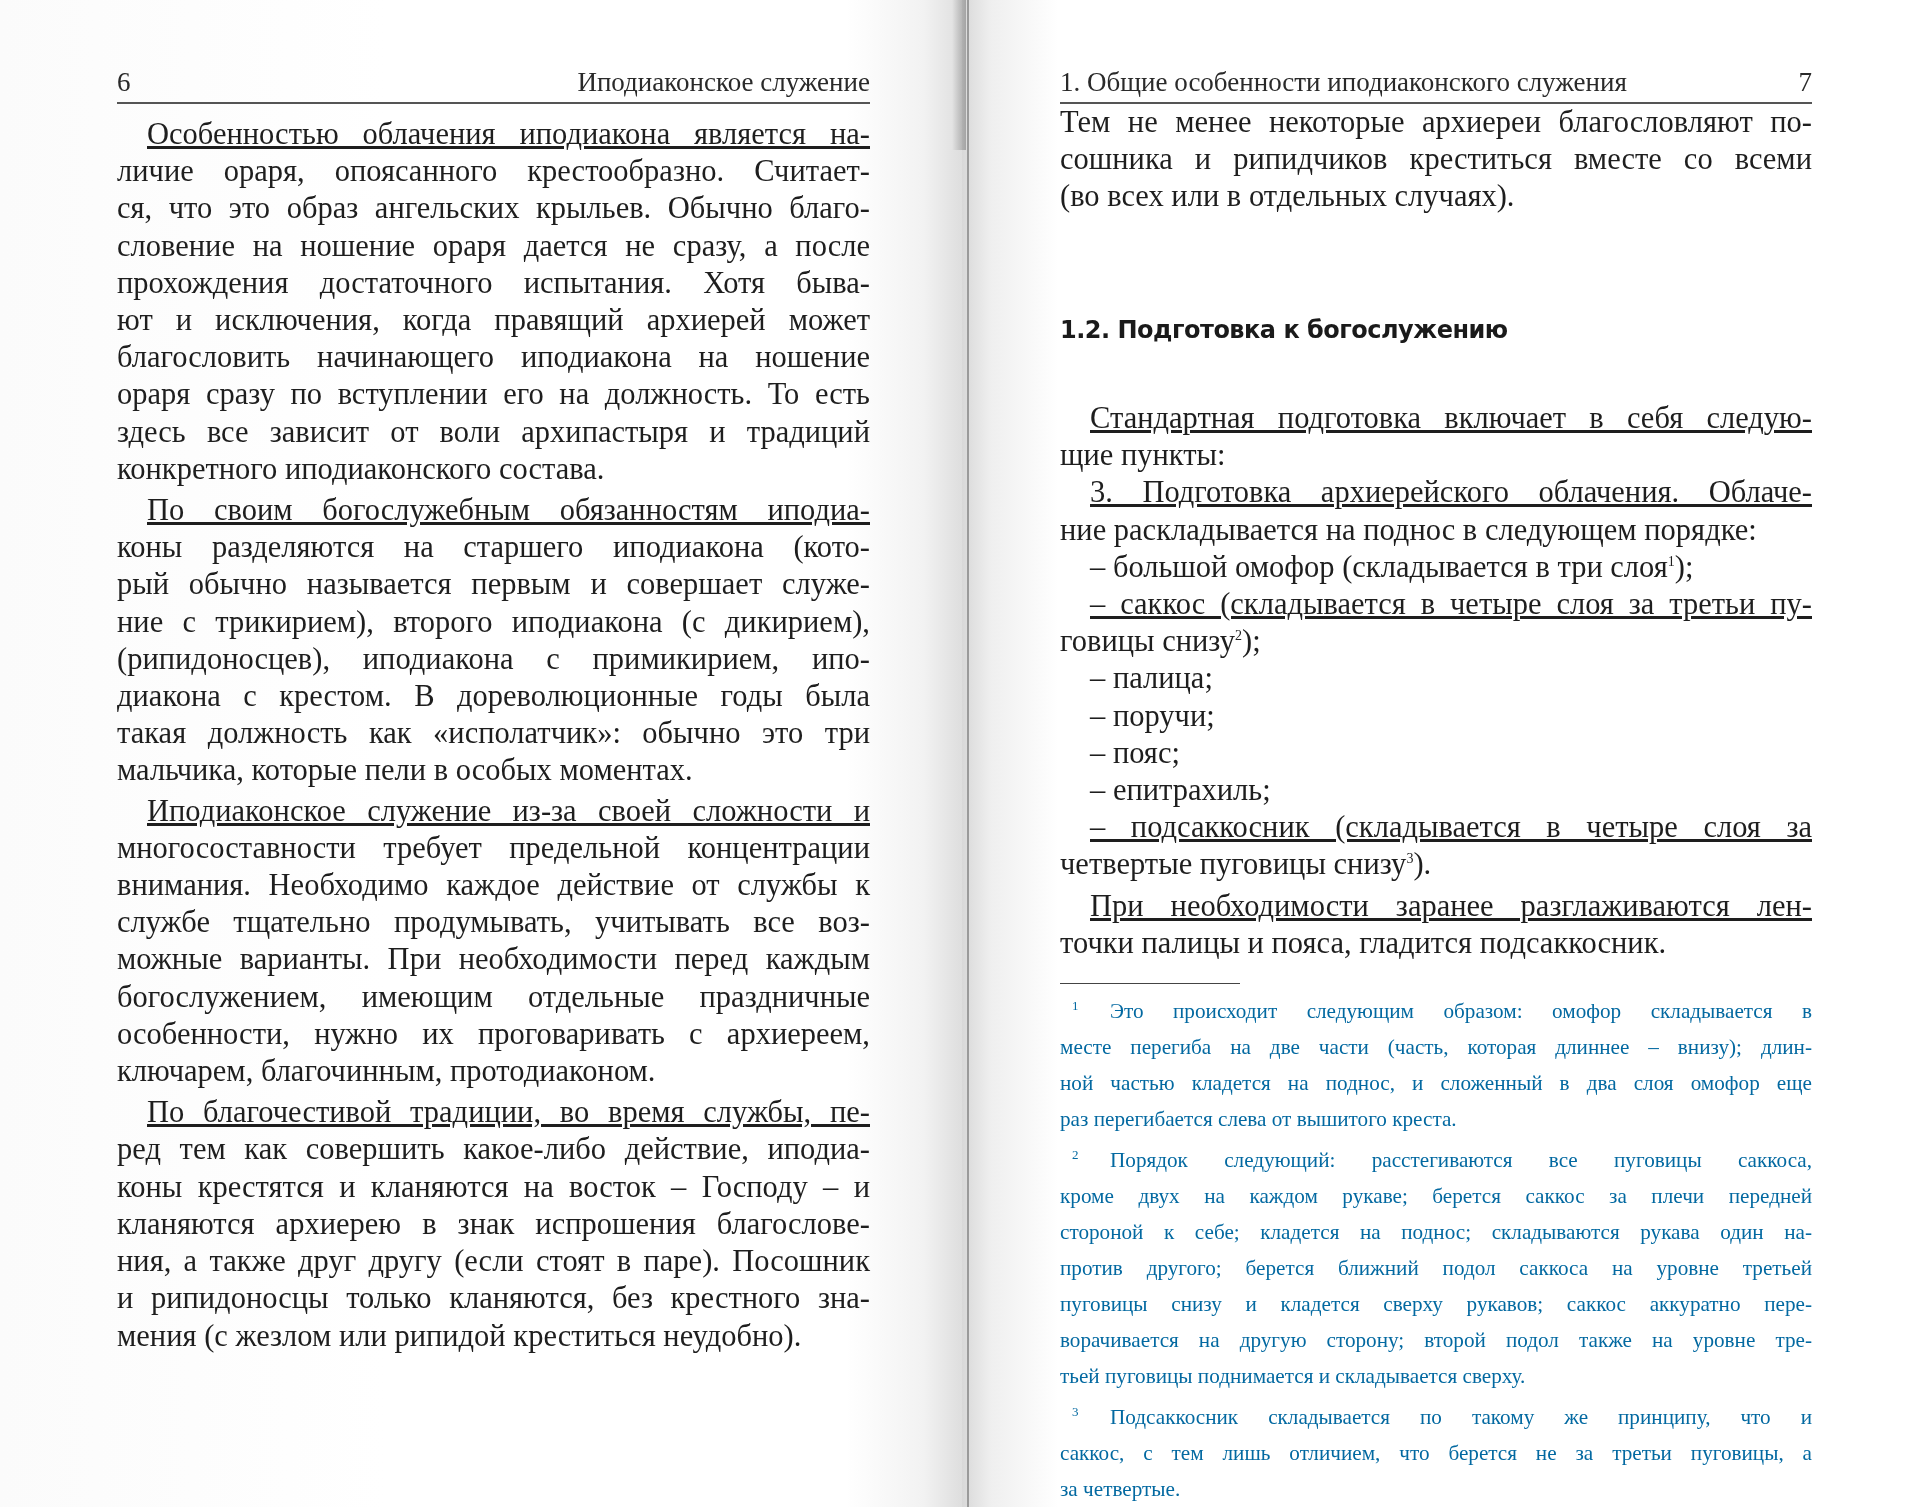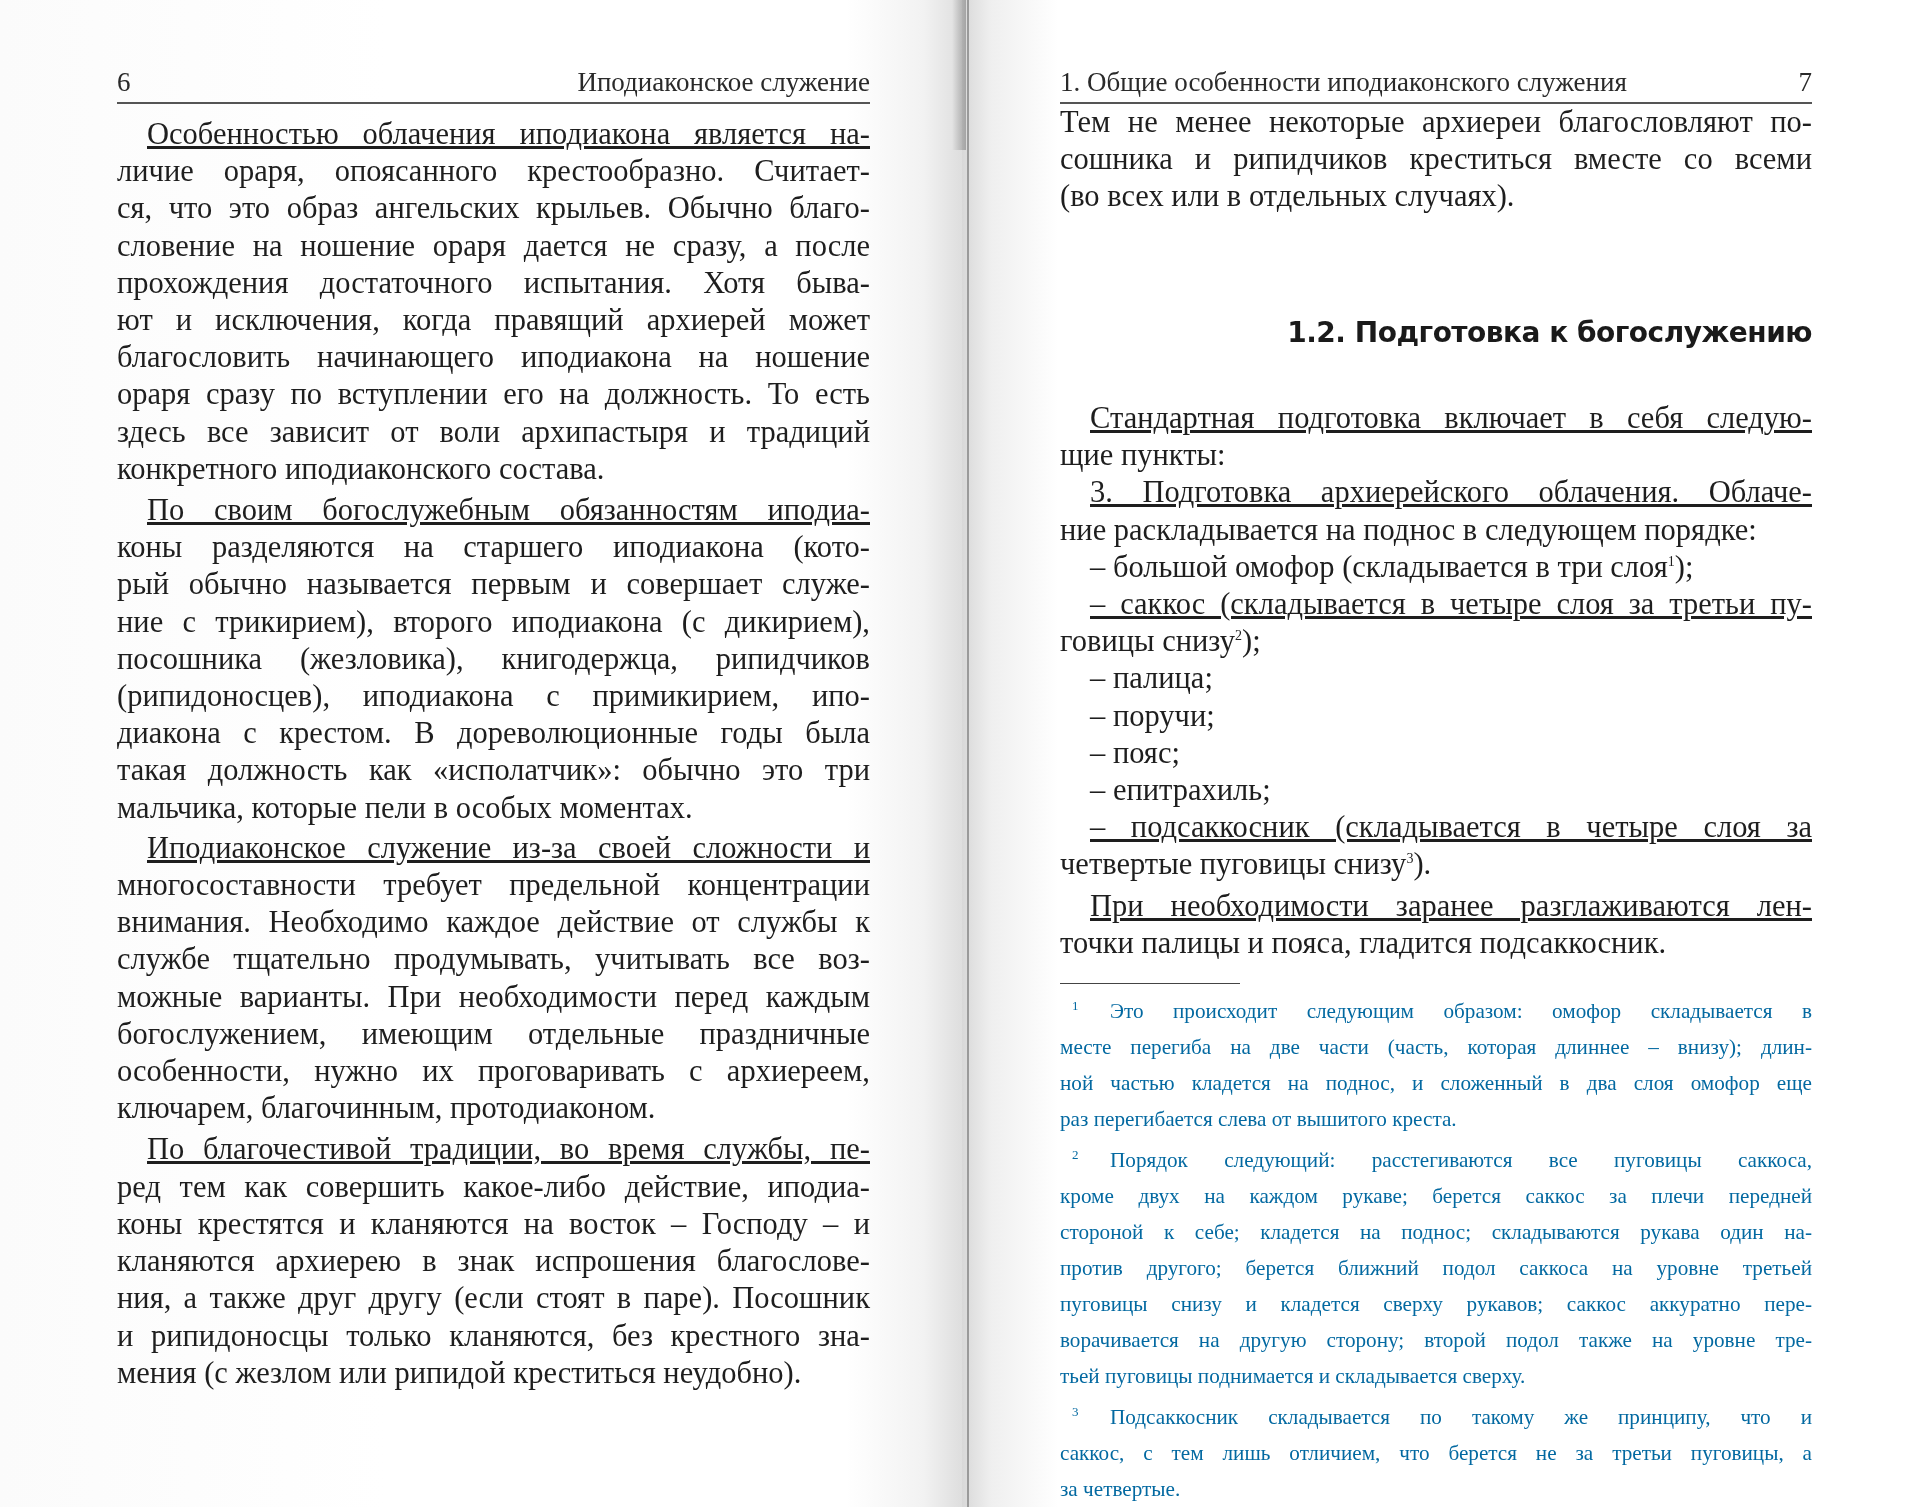--- a/index.html
+++ b/index.html
@@ -26,22 +26,22 @@
   .left-head { left: 117px; width: 753px; }
   .right-head { left: 1060px; width: 752px; }
 
   .text { position: absolute; font-size: 30.5px; line-height: 37.2px; text-align: justify; color: #1e1e1e; }
   .left-text { left: 117px; top: 116px; width: 753px; }
   .right-text { left: 1060px; top: 104px; width: 752px; }
   .text .line { display: block; text-align: justify; text-align-last: justify; white-space: nowrap; }
   .text .line.last { text-align-last: left; }
   .text .line.ind { padding-left: 30px; text-decoration: underline; }
 
-  .heading { position: absolute; left: 1060px; top: 316px; width: 752px; text-align: right;
-    font-family: "DejaVu Sans", "Liberation Sans", sans-serif; font-weight: bold; font-size: 28px;
+  .heading { position: absolute; left: 1060px; top: 316px; width: 752px; text-align: left;
+    font-family: "DejaVu Sans", "Liberation Sans", sans-serif; font-weight: bold; font-size: 24px;
     letter-spacing: -0.5px; color: #1a1a1a; }
 
   .right-text2 { left: 1060px; top: 400px; width: 752px; }
   .list-line { display: block; white-space: nowrap; padding-left: 30px; }
   sup { font-size: 14px; line-height: 0; vertical-align: super; }
 
   .fn-rule { position: absolute; left: 1060px; top: 983px; width: 180px; height: 1px; background: #444; }
   .footnotes { position: absolute; left: 1060px; top: 988px; width: 752px; font-size: 21.2px; line-height: 36px; color: #0369a1; }
   .footnotes .fn { display: block; }
   .footnotes .fline { display: block; white-space: nowrap; text-align: justify; text-align-last: justify; }
@@ -74,21 +74,20 @@
     <span class="line">благословить начинающего иподиакона на ношение</span>
     <span class="line">ораря сразу по вступлении его на должность. То есть</span>
     <span class="line">здесь все зависит от воли архипастыря и традиций</span>
     <span class="line last">конкретного иподиаконского состава.</span>
   </div>
   <div style="margin-top:4px">
     <span class="line ind">По своим богослужебным обязанностям иподиа-</span>
     <span class="line">коны разделяются на старшего иподиакона (кото-</span>
     <span class="line">рый обычно называется первым и совершает служе-</span>
     <span class="line">ние с трикирием), второго иподиакона (с дикирием),</span>
-    <span class="line">посошника (жезловика), книгодержца, рипидчиков</span>
     <span class="line">(рипидоносцев), иподиакона с примикирием, ипо-</span>
     <span class="line">диакона с крестом. В дореволюционные годы была</span>
     <span class="line">такая должность как «исполатчик»: обычно это три</span>
     <span class="line last">мальчика, которые пели в особых моментах.</span>
   </div>
   <div style="margin-top:3px">
     <span class="line ind">Иподиаконское служение из-за своей сложности и</span>
     <span class="line">многосоставности требует предельной концентрации</span>
     <span class="line">внимания. Необходимо каждое действие от службы к</span>
     <span class="line">службе тщательно продумывать, учитывать все воз-</span>

